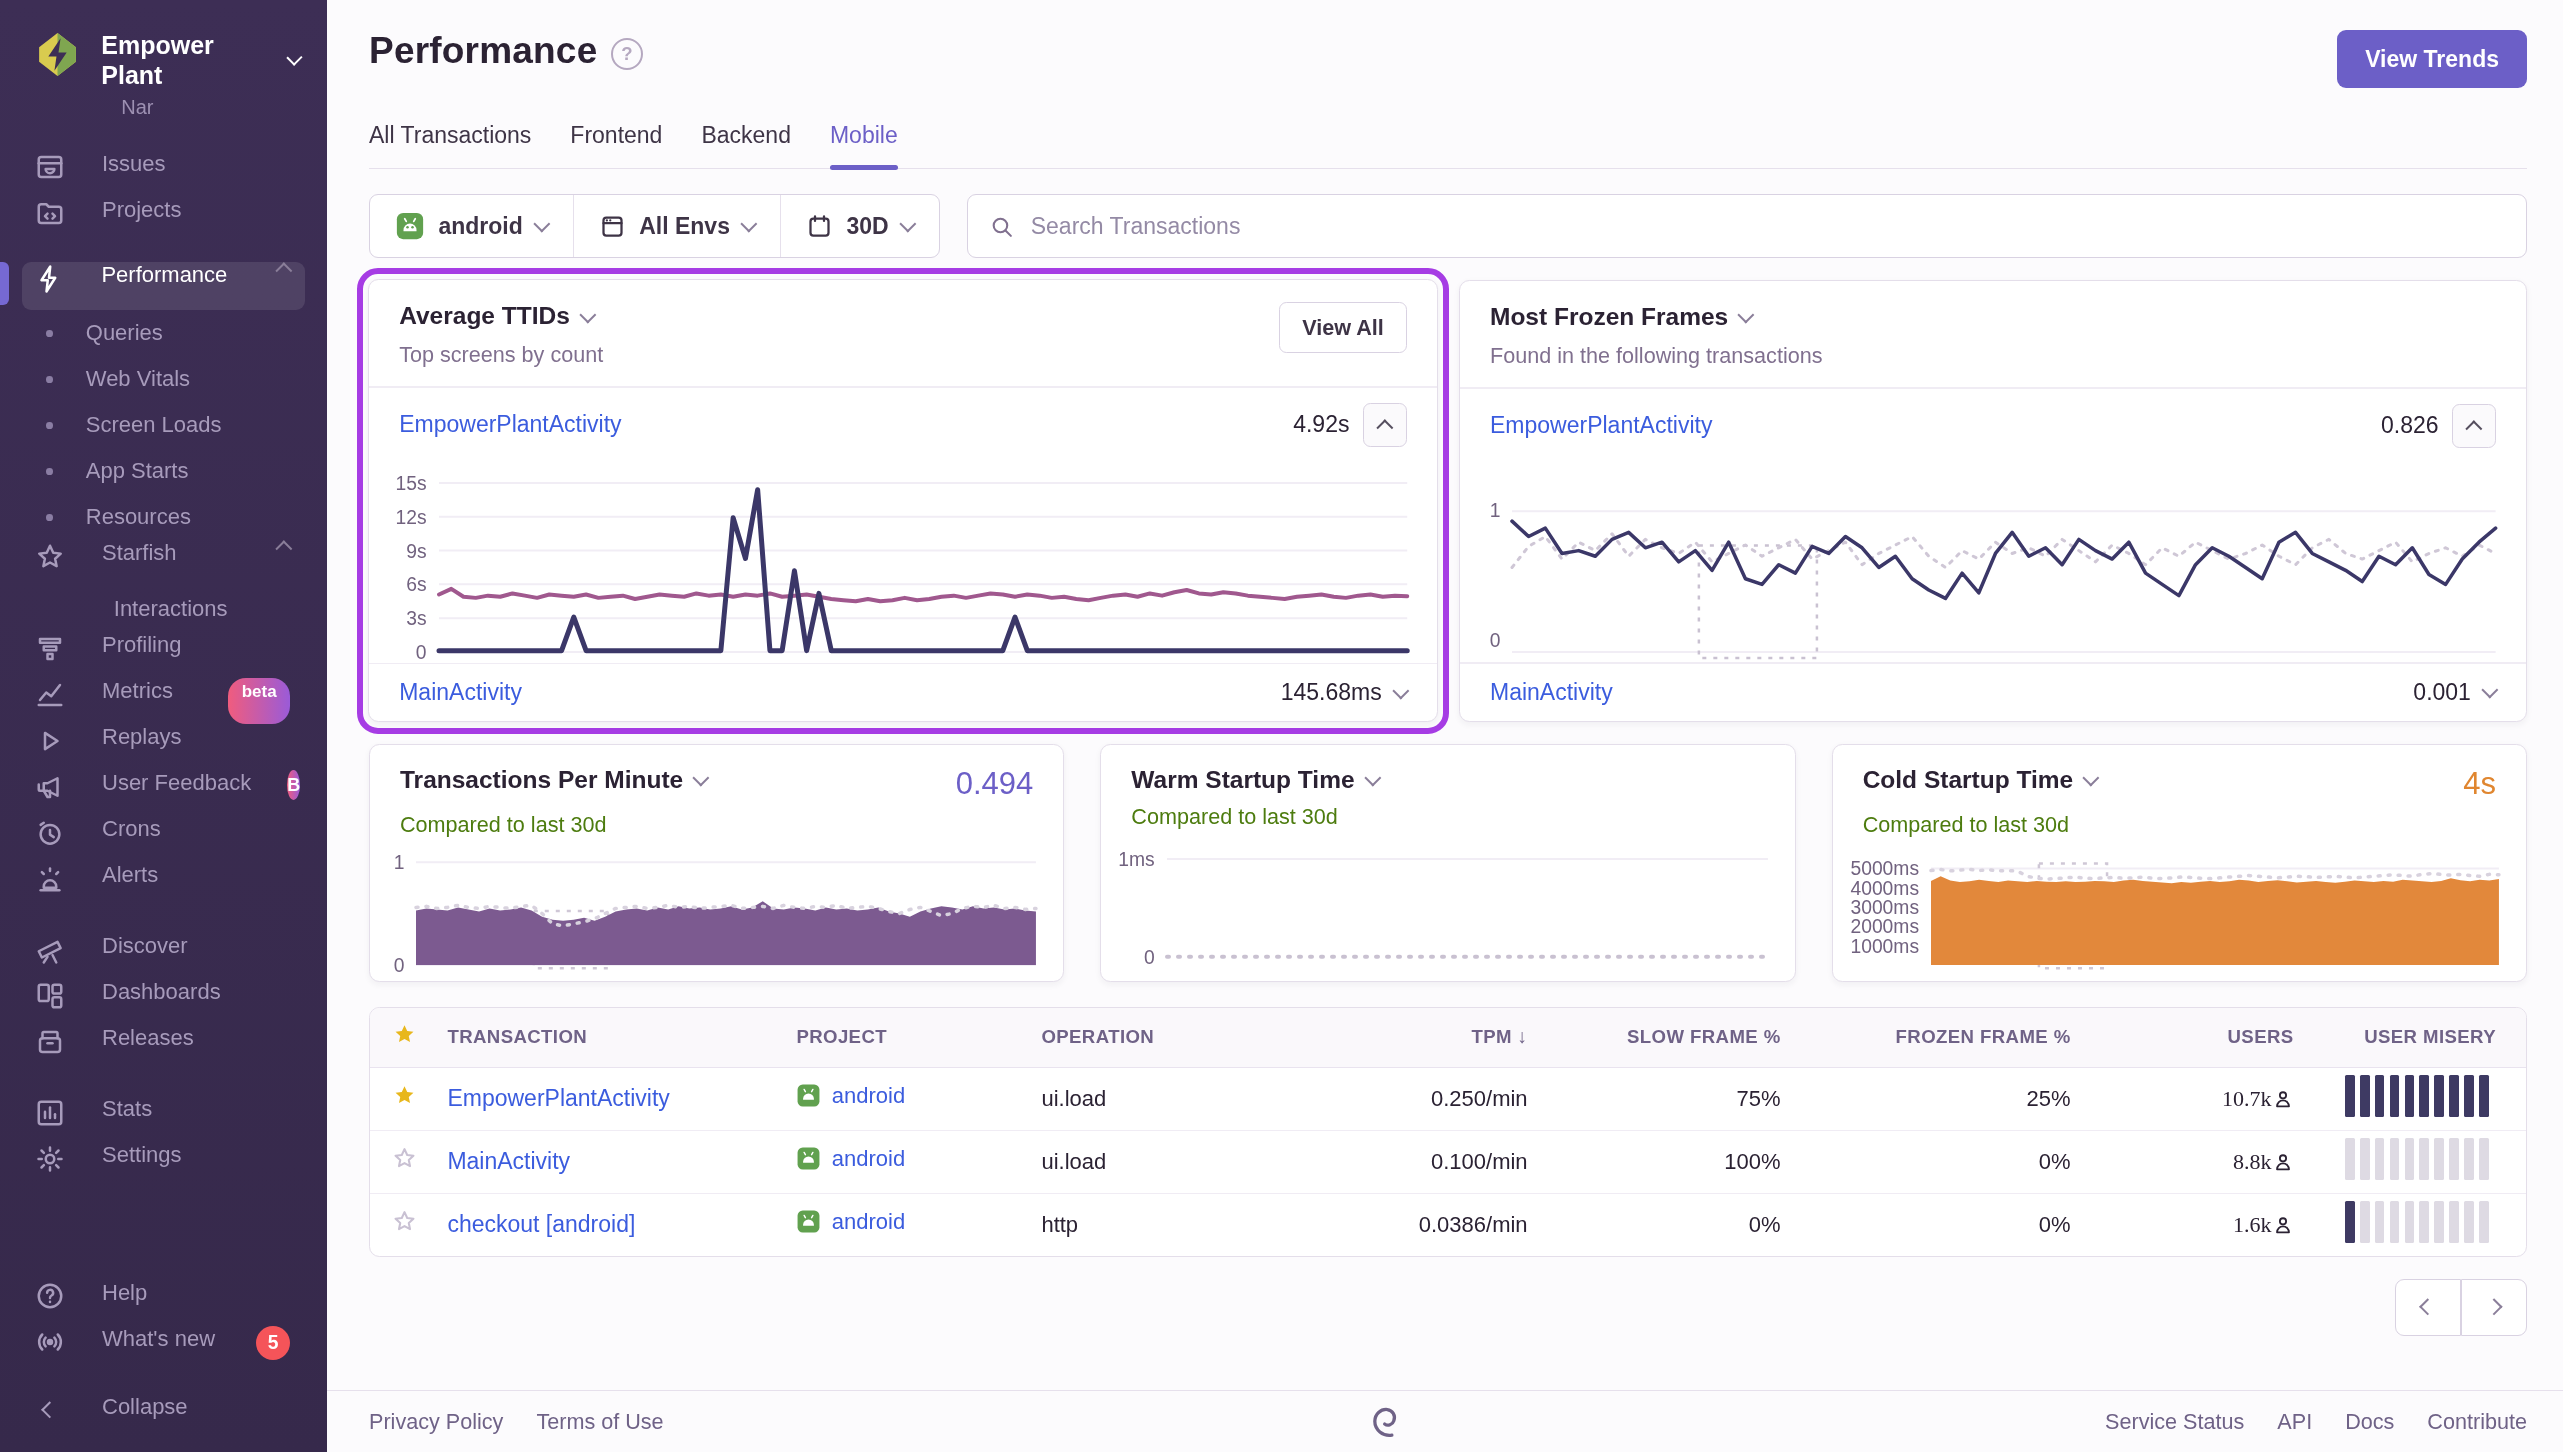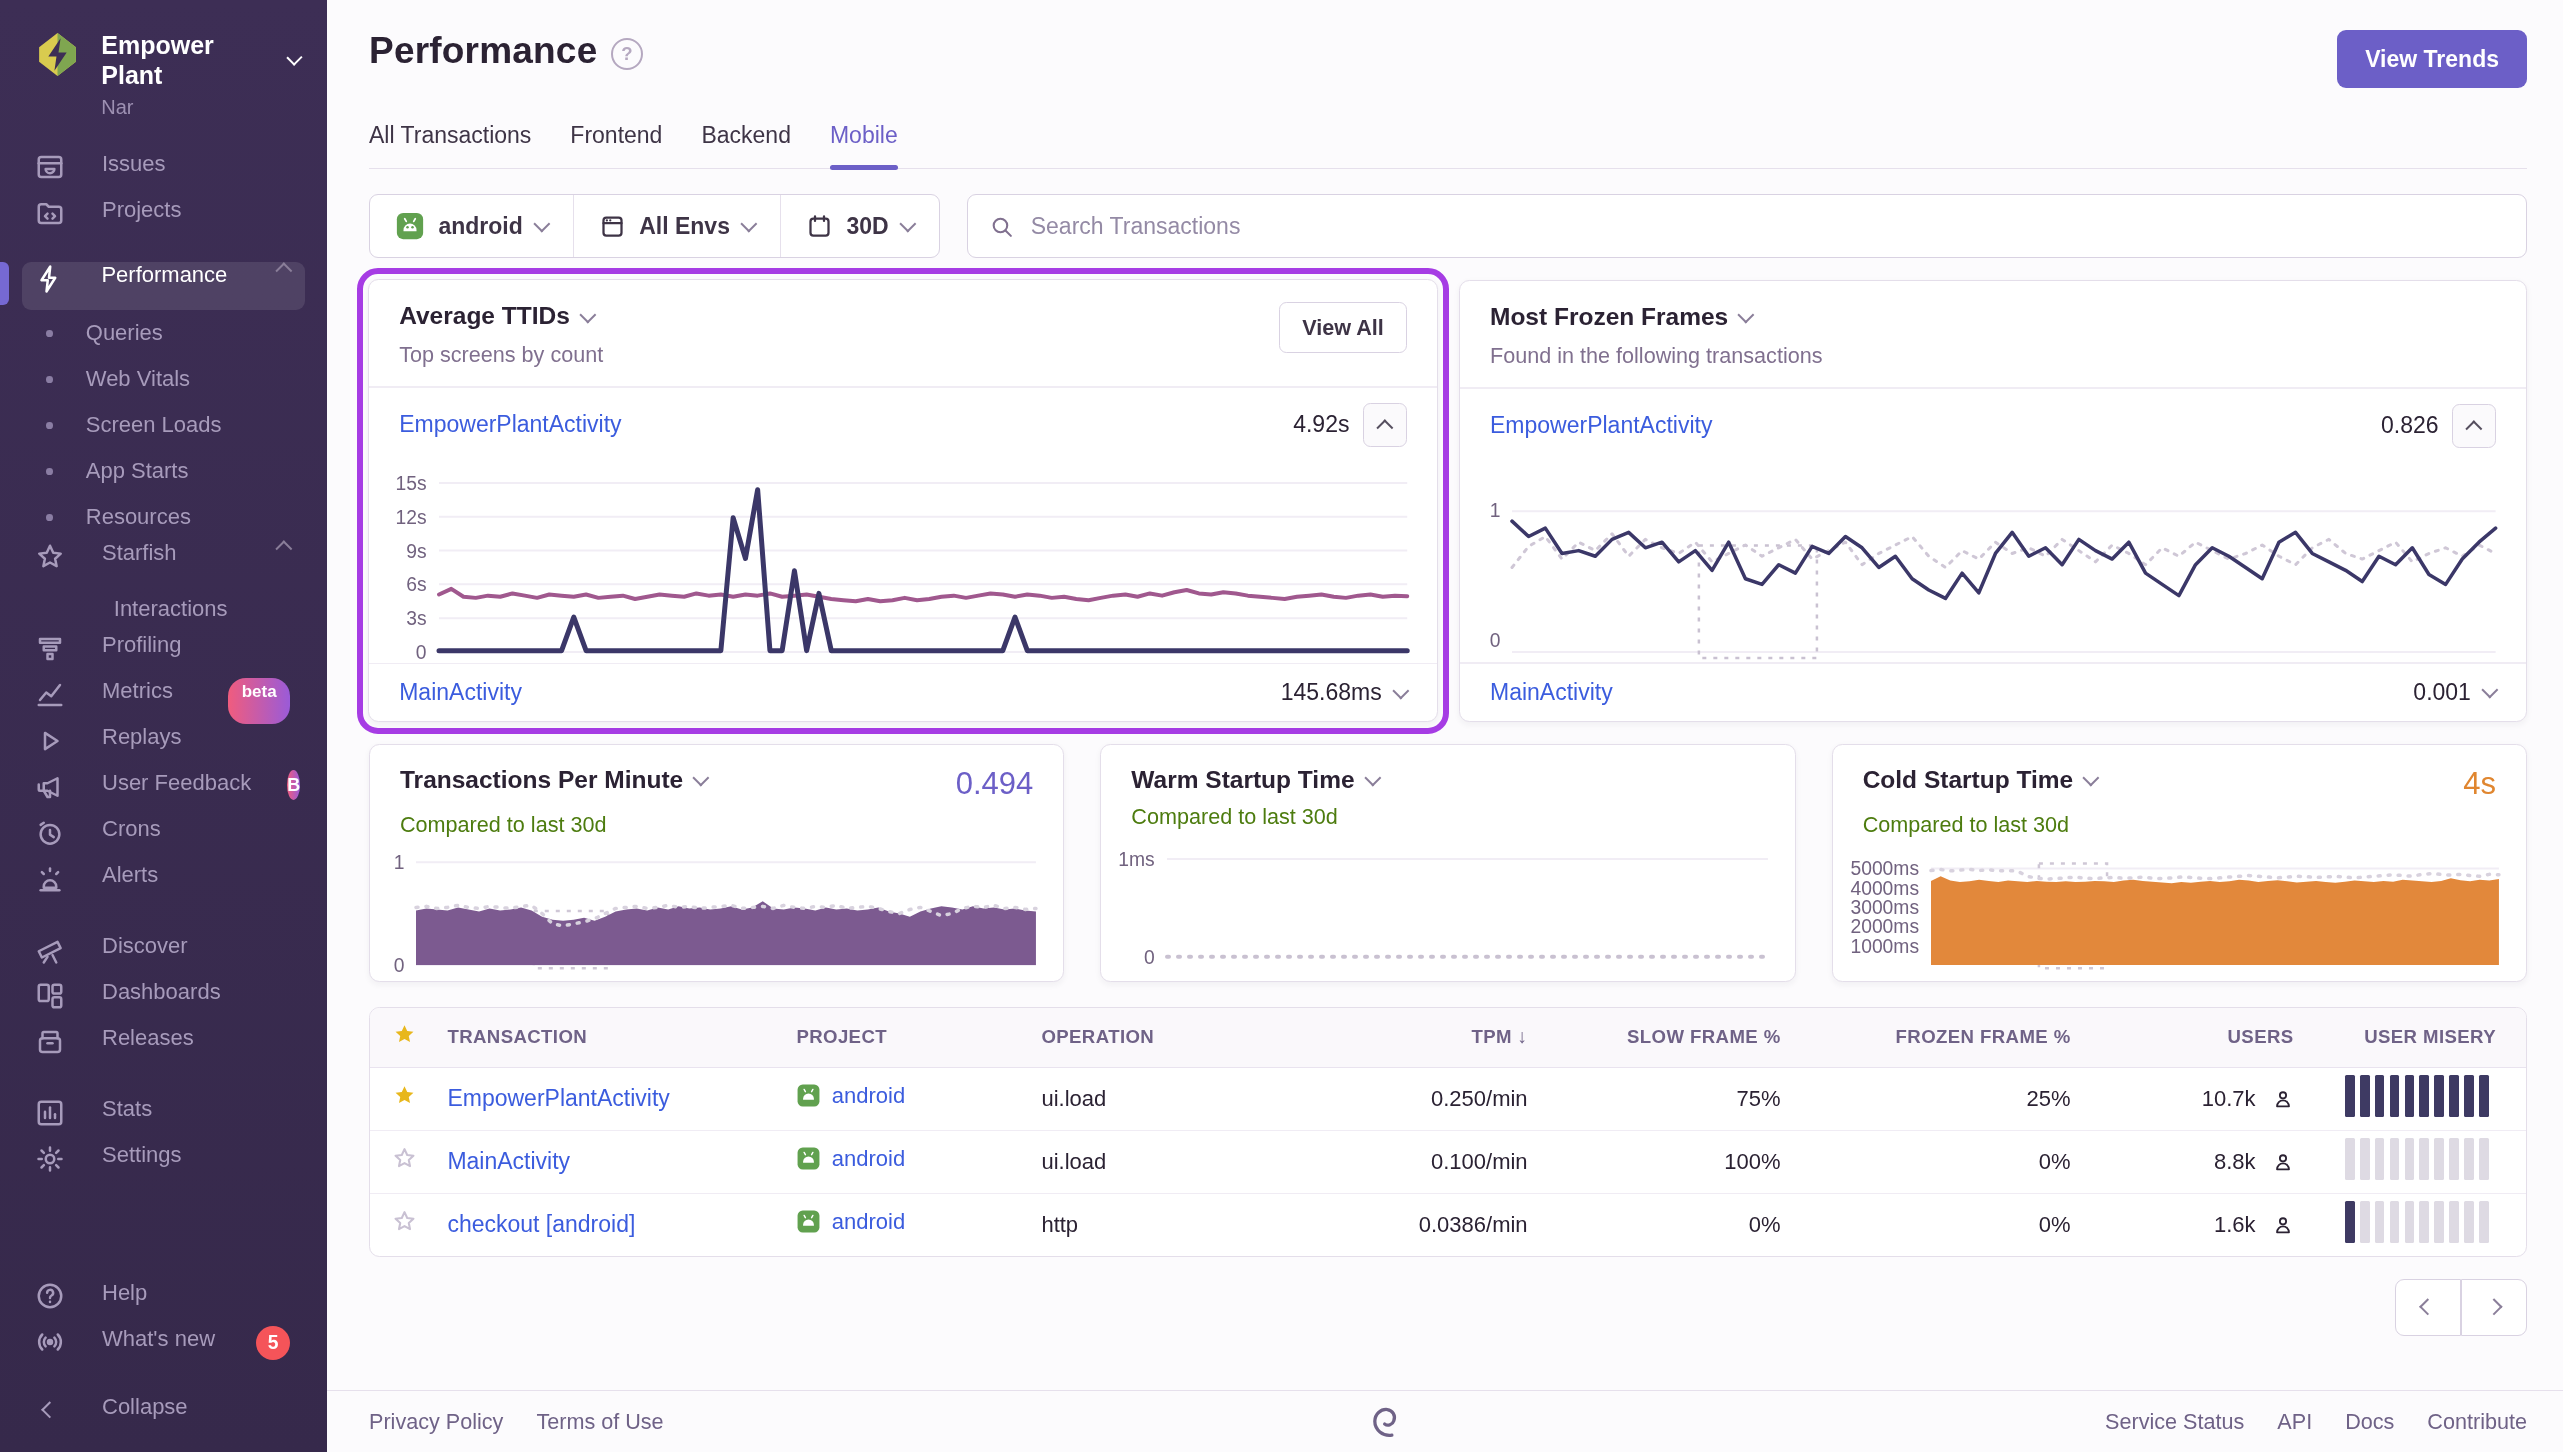--- a/index.html
+++ b/index.html
@@ -3,21 +3,21 @@
 <meta charset="utf-8">
 <style>
   html,body{margin:0;padding:0;background:#FCFBFD;font-family:"Liberation Sans",sans-serif;-webkit-font-smoothing:antialiased;}
   body{width:2563px;height:1453px;overflow:hidden;position:relative;color:#2B2233;}
   
   .sidebar{position:absolute;left:0;top:0;bottom:0;width:327px;background:linear-gradient(180deg,#3D2E55 0%,#36294B 100%);display:flex;flex-direction:column;color:#A79BBB;}
   .org{display:flex;align-items:flex-start;gap:19.3px;padding:30px 27px 7.4px 33px;}
   .org-logo{width:49px;height:49px;border-radius:10.4px;flex:none;display:flex;align-items:center;justify-content:center;}
   .org-meta{line-height:1.2;}
   .org-name{color:#FFFFFF;font-size:25px;font-weight:700;display:flex;align-items:center;gap:10.4px;}
-  .org-sub{color:#9D90B2;font-size:20px;margin-top:4.5px;}
+  .org-sub{color:#9D90B2;font-size:20px;margin-top:4.5px;margin-left:20px;}
   .nav{flex:1;margin-top:25px;display:flex;flex-direction:column;}
   .nav-item{display:flex;gap:36px;height:46px;padding:0 37px 0 33px;font-size:22px;cursor:pointer;position:relative;}
   .nav-item .ico{width:33px;height:33px;flex:none;display:flex;align-items:center;justify-content:center;}
   .nav-item .lbl{flex:1;white-space:nowrap;}
   .nav-item.active{margin:0 22px;padding:0 15px 0 10.4px;height:48px;border-radius:9px;background:rgba(255,255,255,.10);color:#FFFFFF;}
   .edge-bar{position:absolute;left:0;width:9px;height:43px;border-radius:0 6px 6px 0;background:#7669D3;}
   .sub-item{display:flex;align-items:center;gap:19.3px;height:46px;padding:0 37px 0 33px;font-size:22px;cursor:pointer;color:#A79BBB;}
   .bullet{width:6.7px;height:6.7px;border-radius:50%;background:#8A7DA3;margin:0 13.4px 0 13.4px;flex:none;}
   .bullet.none{background:transparent;}
   .sub-item .lbl{margin-left:28px;}
@@ -73,21 +73,21 @@
   
   .table-card{margin-top:25px;background:#fff;border:1.5px solid #E4DEEA;border-radius:10.4px;overflow:hidden;}
   .t-grid{display:grid;grid-template-columns:64px 349px 245px 245px 268px 253px 290px 223px 1fr;align-items:center;}
   .t-head{background:#FAF8FB;height:59px;border-bottom:1.5px solid #E9E3EF;}
   .t-head .cell{font-size:18.6px;font-weight:700;color:#6F6287;letter-spacing:0.4px;text-transform:uppercase;}
   .cell{padding:0 13.4px;white-space:nowrap;}
   .cell.right{text-align:right;}
   .t-row{height:62px;border-bottom:1.5px solid #F0ECF4;font-size:22px;}
   .t-row:last-child{border-bottom:none;}
   .proj{display:inline-flex;align-items:center;gap:10.4px;color:#3B5CDE;cursor:pointer;}
-  .users-cell{display:inline-flex;align-items:center;gap:16px;justify-content:flex-end;width:100%;}
+  .users-cell{display:inline-flex;align-items:center;gap:0;justify-content:flex-end;width:100%;font-family:Liberation Serif, serif;}
   .misery{display:inline-flex;gap:5.2px;justify-content:flex-end;width:100%;padding-right:7.4px;box-sizing:border-box;}
   .misery i{width:9.7px;height:42px;background:#DEDAE3;border-radius:1.5px;}
   .misery i.on{background:#3E3A63;}
   .pager{display:flex;justify-content:flex-end;margin-top:22px;}
   .pg-btn{width:64px;height:55px;background:#fff;border:1.5px solid #D9D2E2;display:flex;align-items:center;justify-content:center;color:#8A7E99;cursor:pointer;}
   .pg-btn.prev{border-radius:9px 0 0 9px;border-right-width:0.7px;}
   .pg-btn.next{border-radius:0 9px 9px 0;border-left-width:0.7px;}
   
   .page-footer{position:absolute;left:327px;right:0;bottom:0;height:62px;border-top:1.5px solid #E6E0EC;display:flex;align-items:center;padding:0 36px 0 42px;background:#FCFBFD;}
   .f-links{display:flex;gap:33px;font-size:21.6px;color:#6F6287;}

